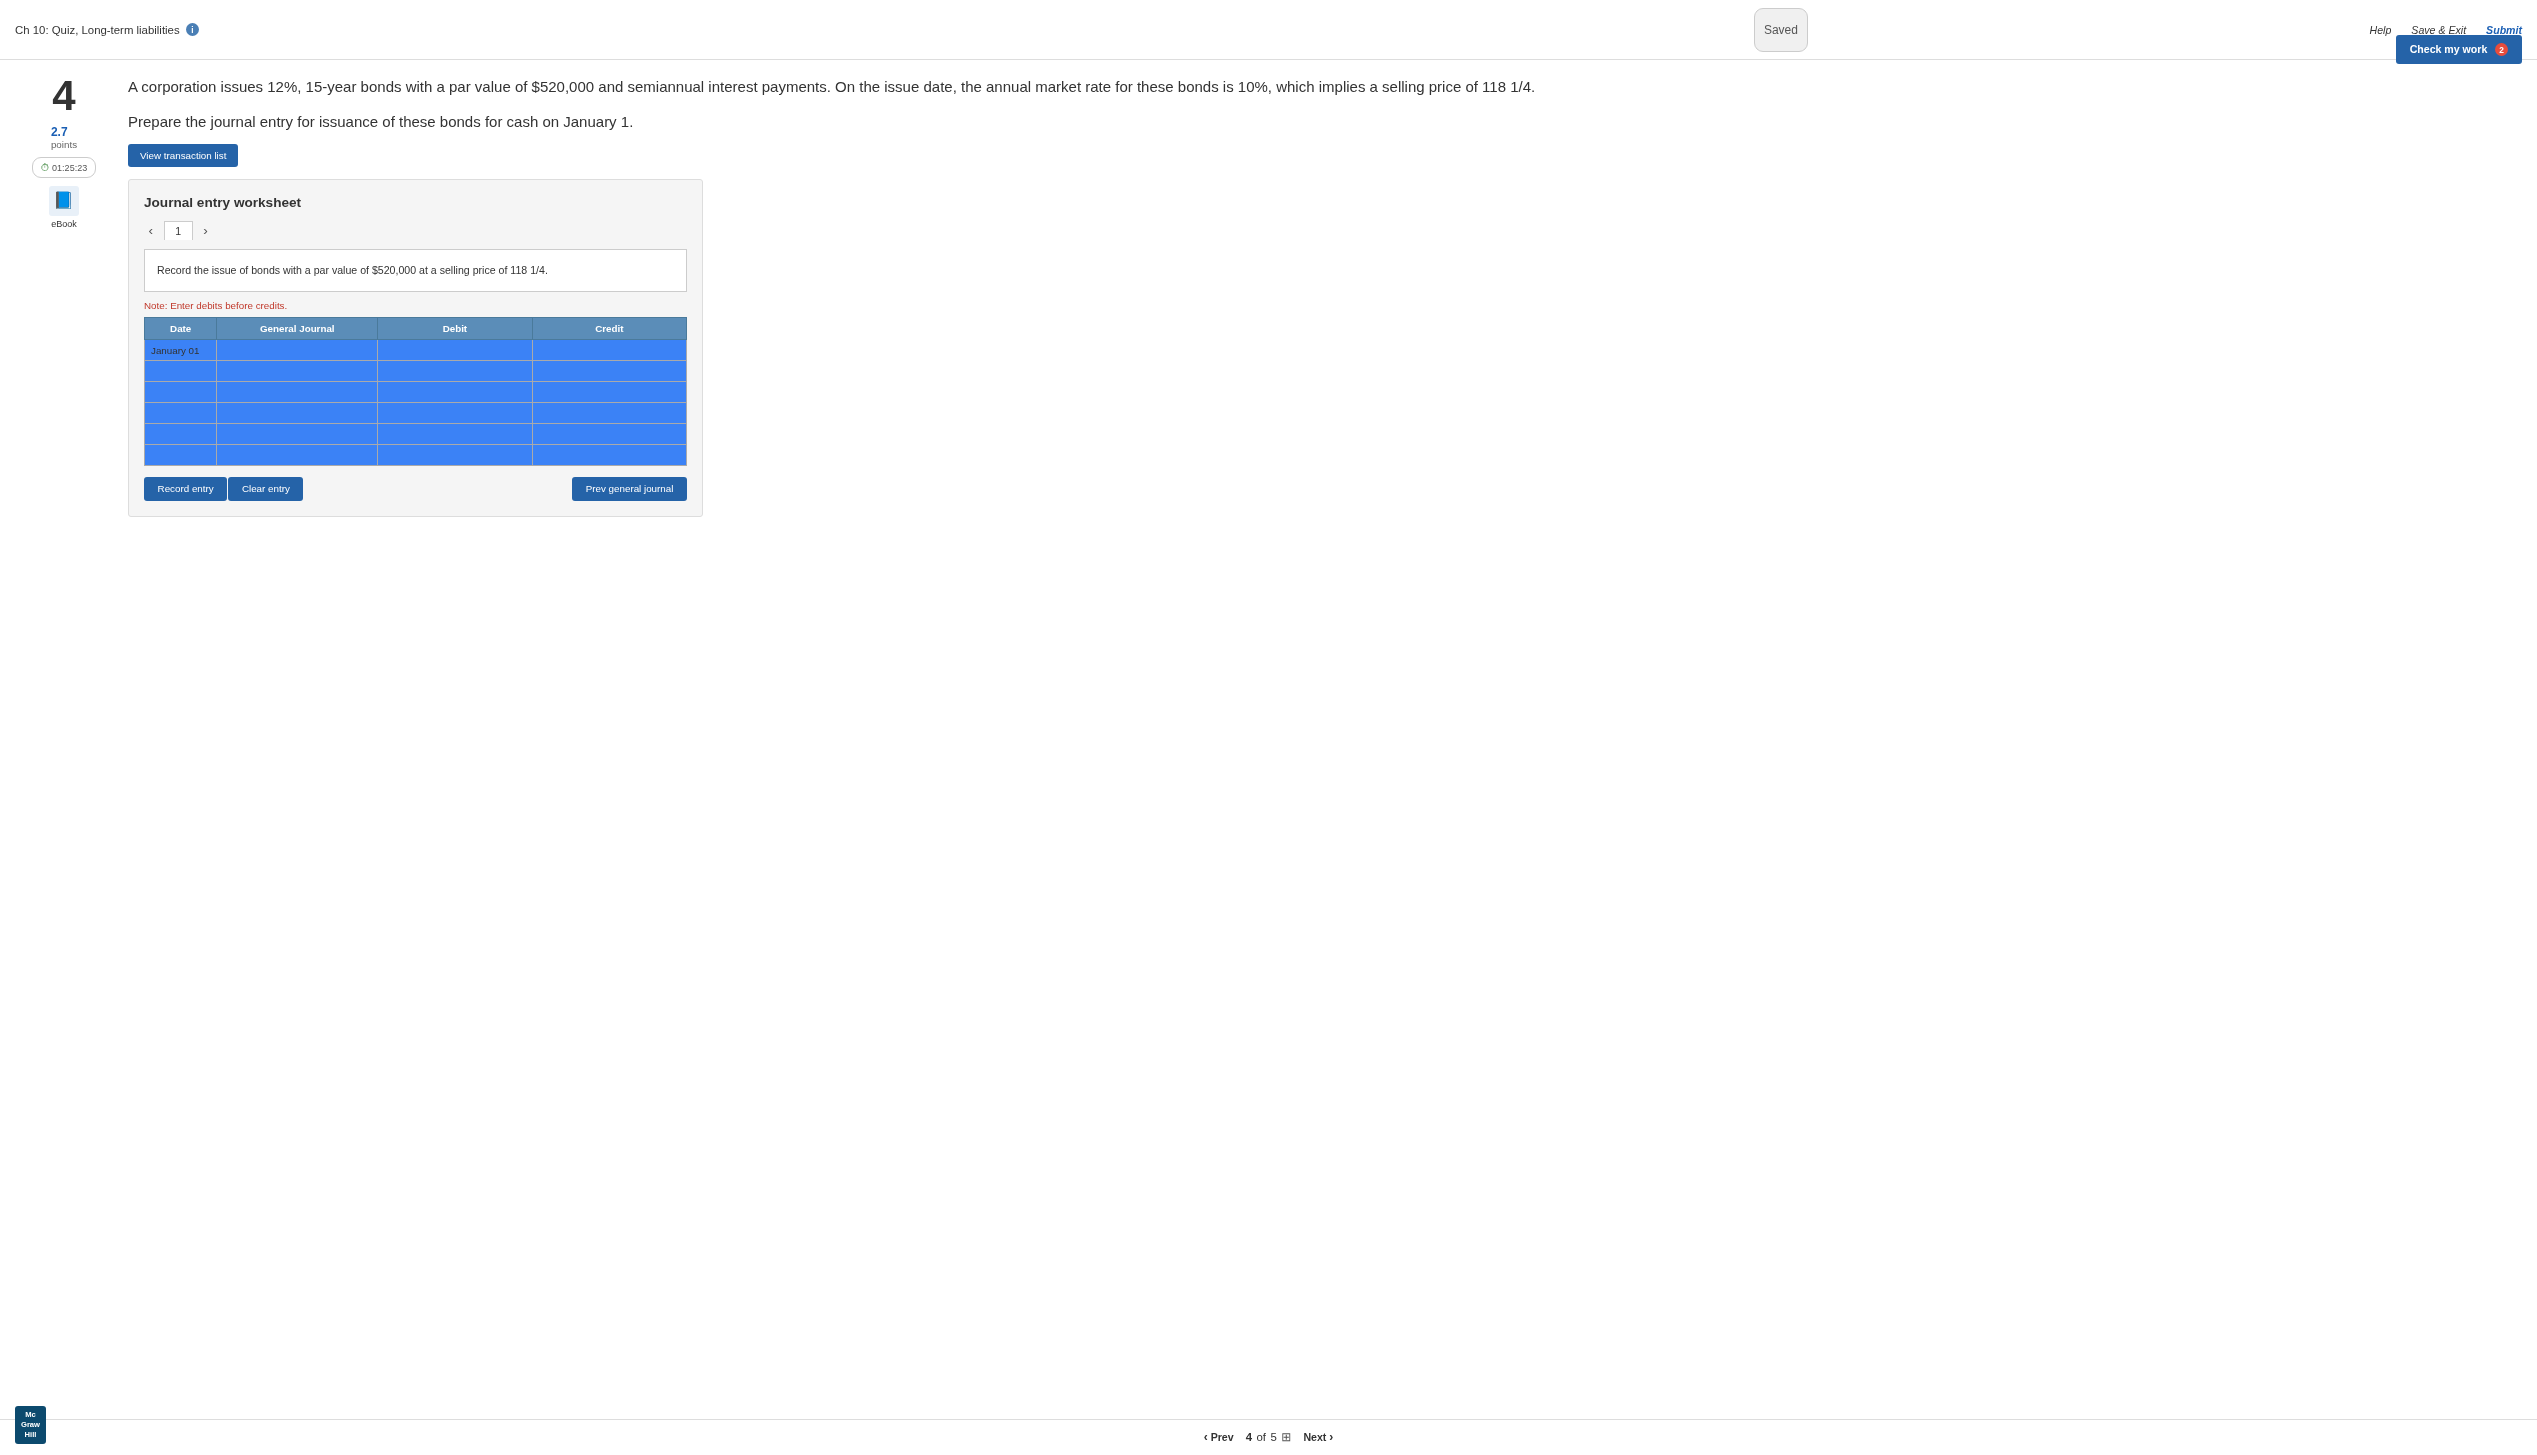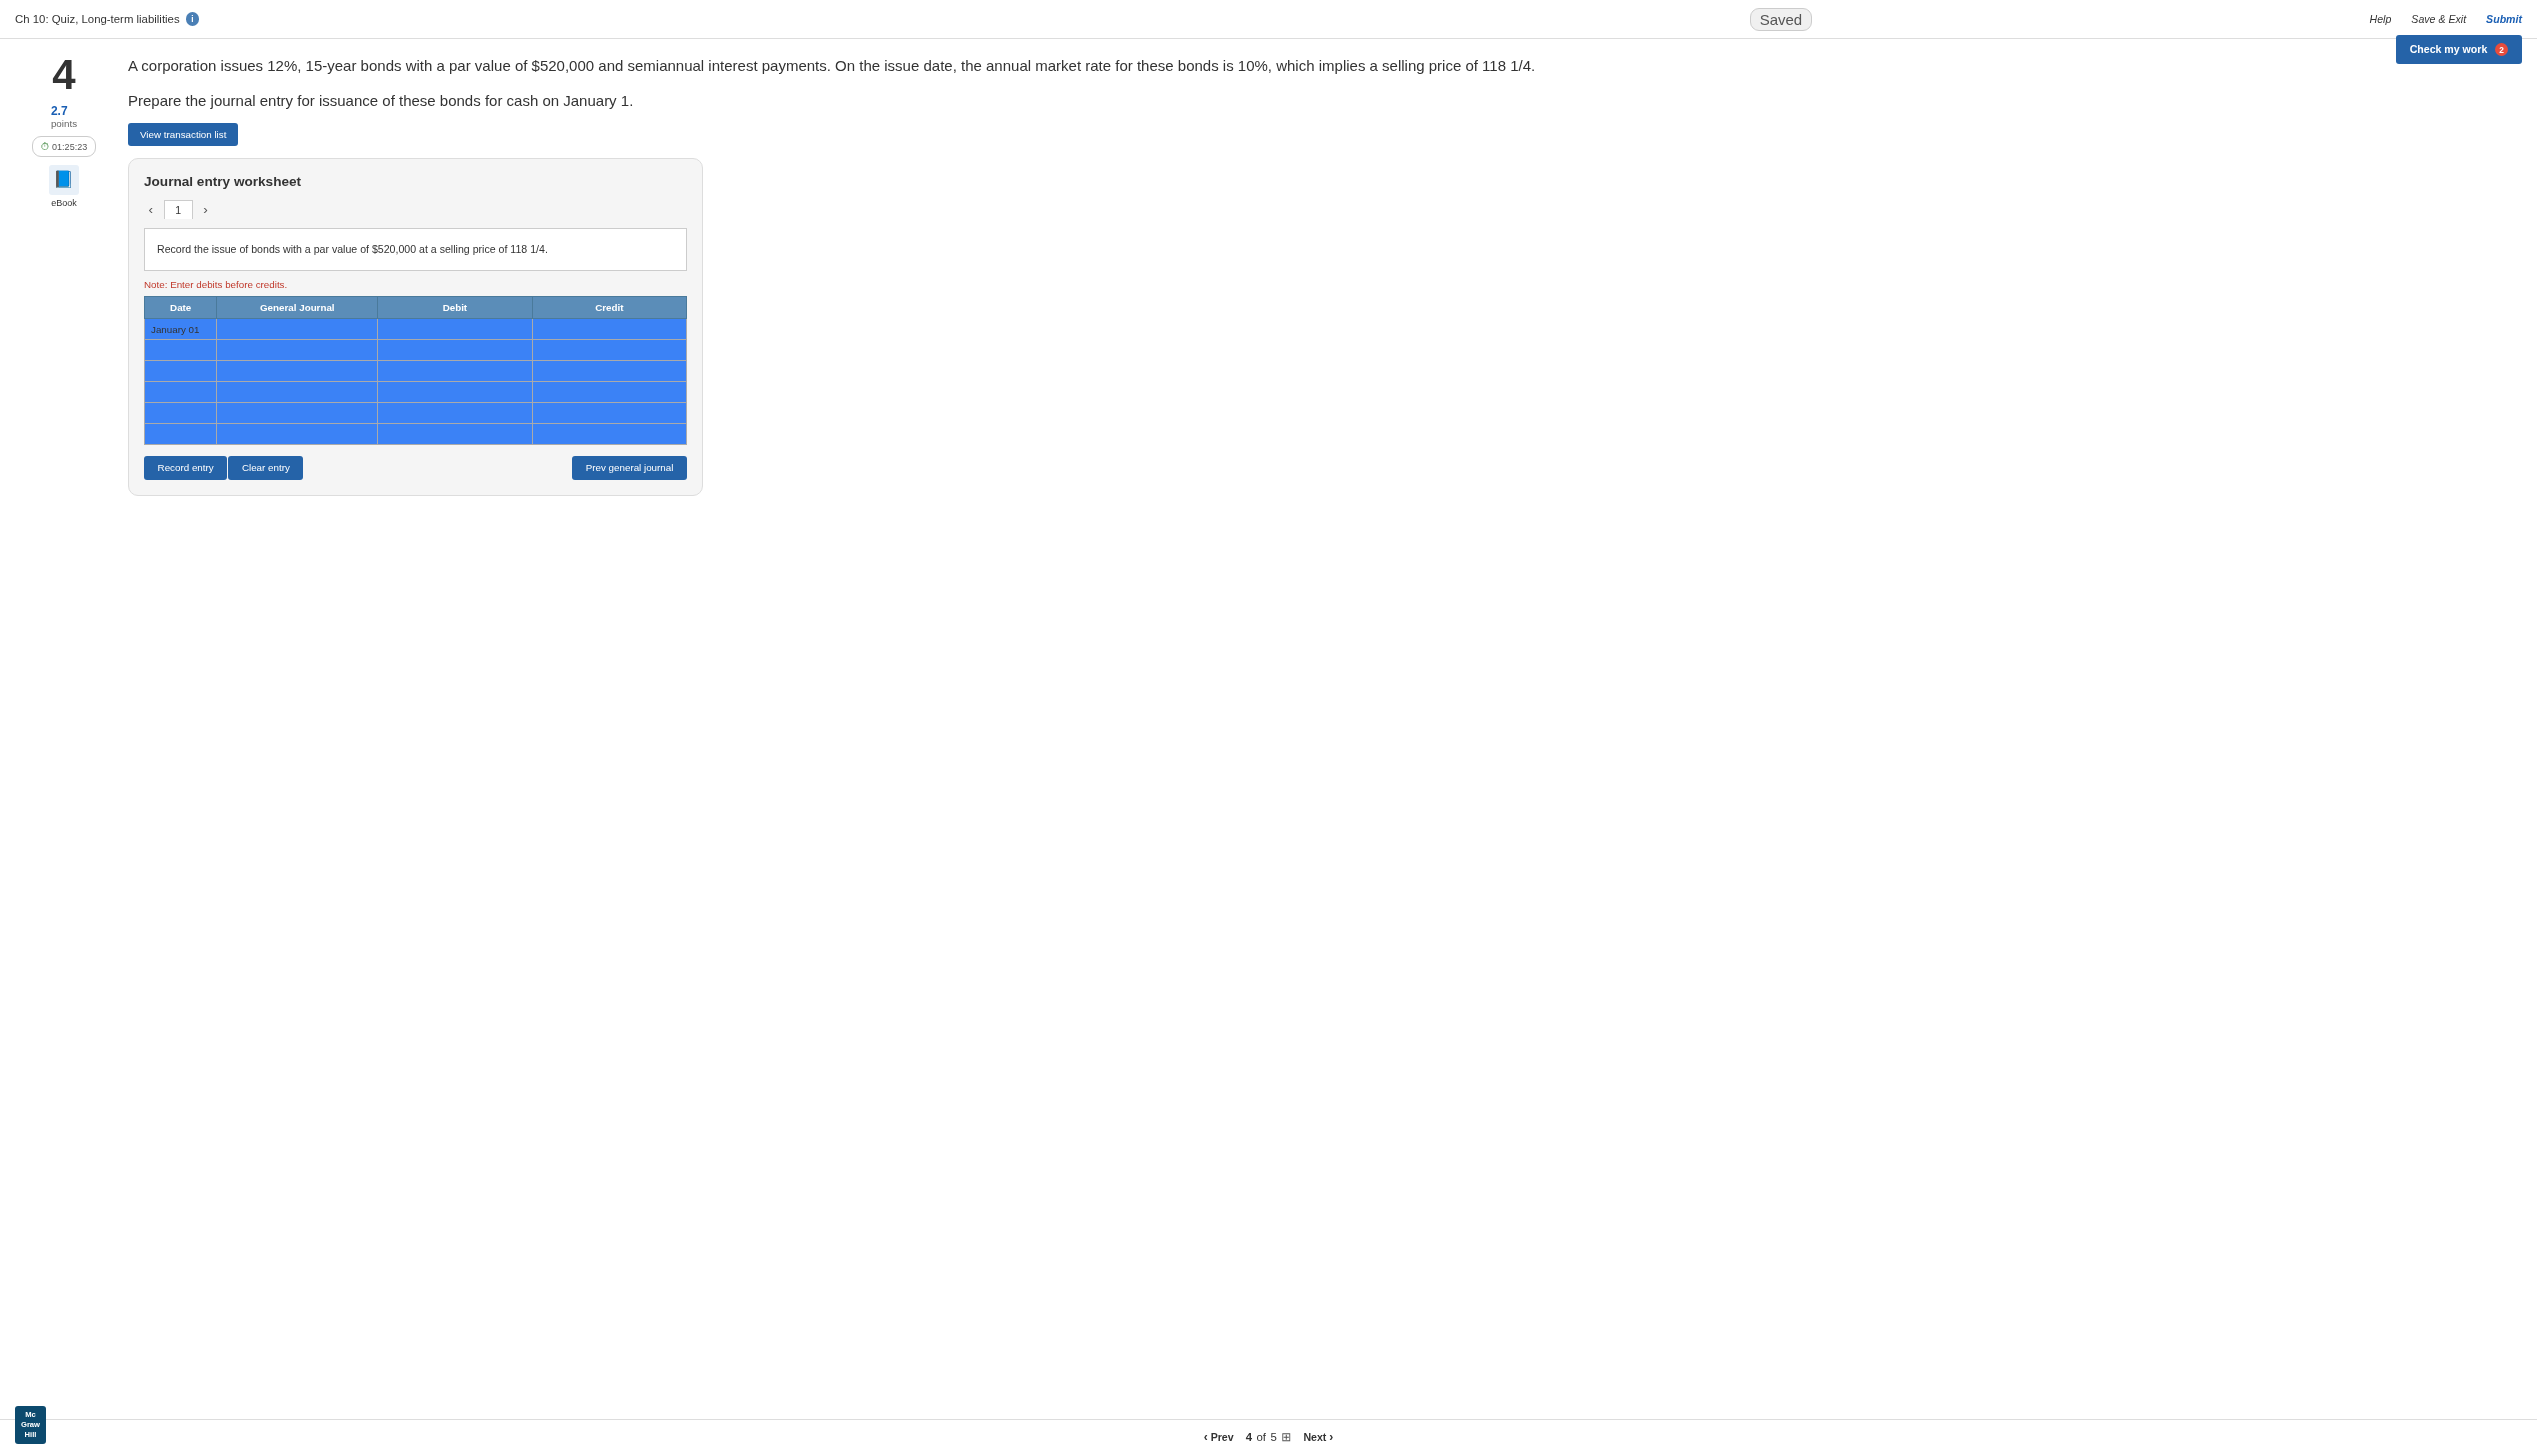--- a/index.html
+++ b/index.html
@@ -30,22 +30,22 @@
       background: #4a7fb5;
       border-radius: 50%;
       color: white;
       font-size: 8.3px;
       font-weight: bold;
     }
     .saved-badge {
       background: #f0f0f0;
       border: 0.8px solid #ccc;
       border-radius: 9px;
-      padding: 2px 9px;
-      font-size: 15px;
+      padding: 14px 9px;
+      font-size: 12px;
       color: #555;
       margin: 0 auto;
     }
     .header-actions {
       display: flex;
       align-items: center;
       gap: 20px;
       font-style: italic;
     }
     .header-actions a {
@@ -175,21 +175,21 @@
       border-radius: 3px;
       font-size: 9.8px;
       cursor: pointer;
       margin-bottom: 12px;
     }
 
     
     .worksheet {
       background: #f5f5f5;
       border: 0.8px solid #ddd;
-      border-radius: 10px;
+      border-radius: 3px;
       padding: 15px;
       max-width: 575px;
     }
     .worksheet-title {
       font-size: 13.6px;
       font-weight: bold;
       color: #333;
       margin-bottom: 10.6px;
     }
     .tab-nav {

